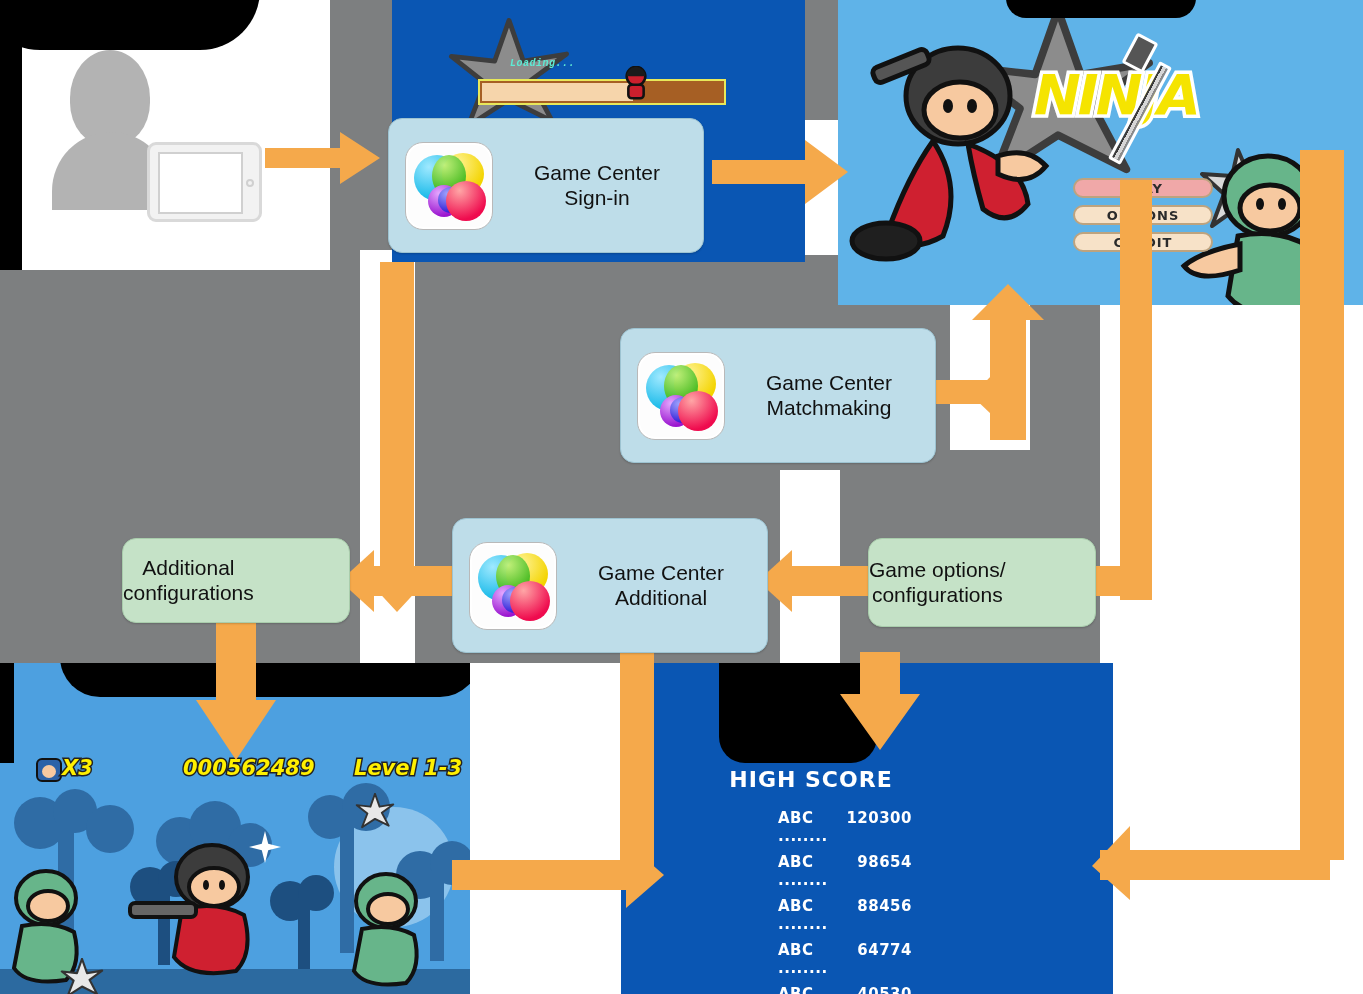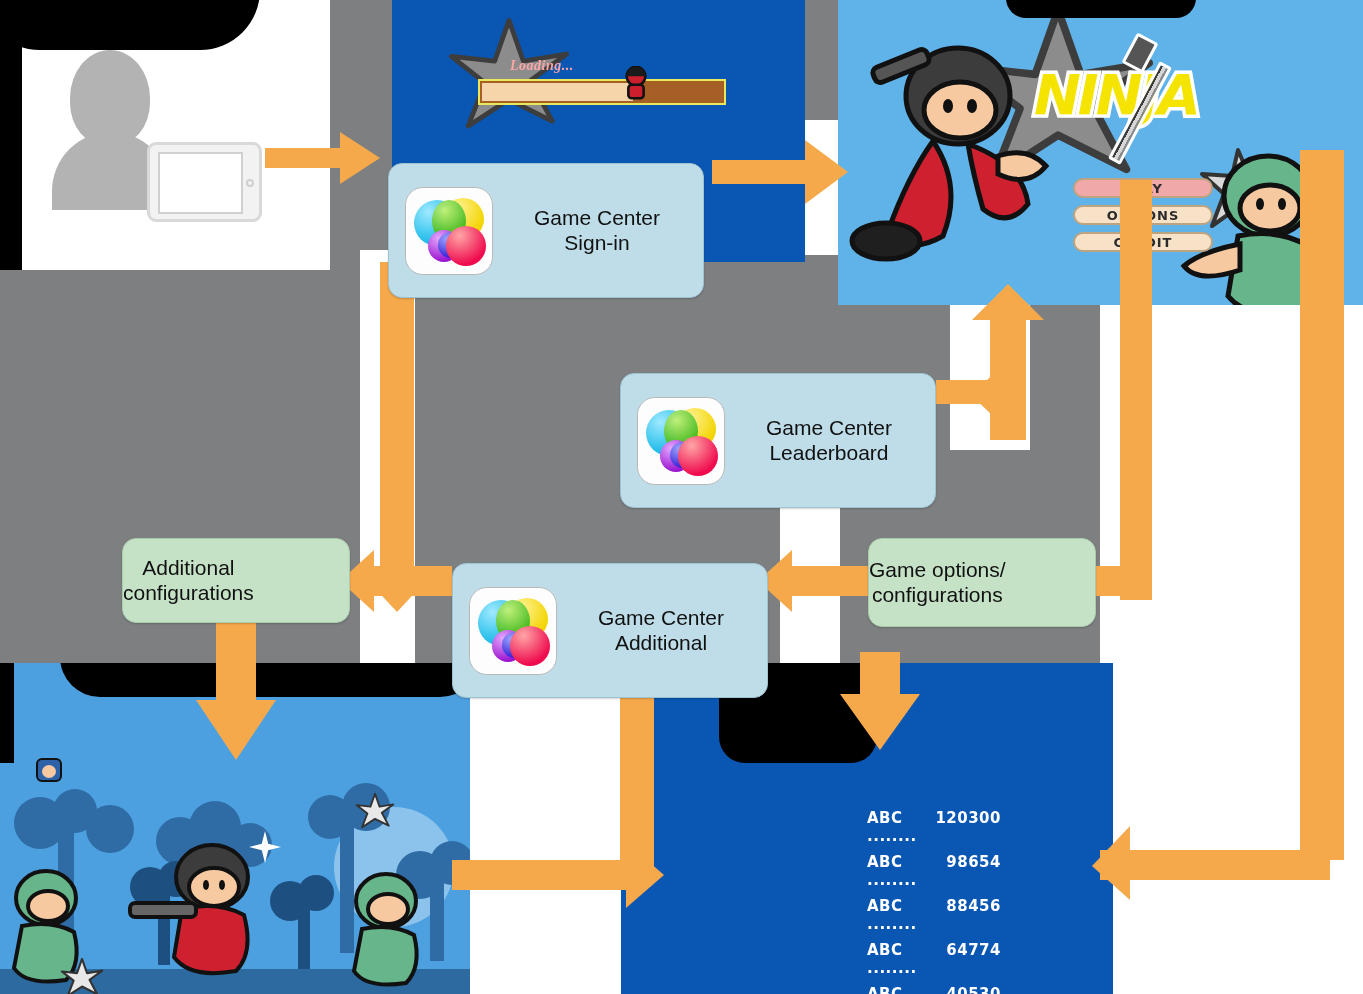--- a/index.html
+++ b/index.html
@@ -23,21 +23,21 @@
   #shot-user .leftblack{position:absolute;left:0;top:0;width:22px;height:270px;background:#000;}
   .person-head{position:absolute;left:70px;top:50px;width:80px;height:96px;background:#b3b3b3;border-radius:50% 50% 45% 45%;}
   .person-body{position:absolute;left:52px;top:132px;width:118px;height:78px;background:#b3b3b3;border-radius:60px 60px 0 0;}
   .tablet{position:absolute;left:147px;top:142px;width:115px;height:80px;background:#f2f2f2;border:3px solid #d9d9d9;border-radius:9px;box-sizing:border-box;}
   .tablet-screen{position:absolute;left:8px;top:7px;width:85px;height:62px;background:#fff;border:2px solid #d0d0d0;box-sizing:border-box;}
   .tablet-btn{position:absolute;right:5px;top:34px;width:8px;height:8px;border:2px solid #d0d0d0;border-radius:50%;box-sizing:border-box;}
 
   
   #shot-loading{left:392px;top:0px;width:413px;height:262px;background:#0a56b3;}
   .shuriken{position:absolute;}
-  .loading-text{position:absolute;left:118px;top:58px;color:#fca5a5;font-family:Liberation Serif, serif;font-size:14px;font-weight:bold;font-style:italic;letter-spacing:.5px;}
+  .loading-text{position:absolute;left:118px;top:58px;color:#5eead4;font-family:Liberation Mono, monospace;font-size:10px;font-weight:bold;font-style:italic;letter-spacing:.5px;}
   .loadbar{position:absolute;left:86px;top:79px;width:248px;height:26px;background:#a65f24;border:2px solid #e8e85a;box-sizing:border-box;}
   .loadbar-fill{position:absolute;left:2px;top:2px;height:18px;background:#f6d5ab;}
   .runner{position:absolute;top:66px;width:26px;height:34px;}
 
   
   #shot-title{left:838px;top:0px;width:525px;height:305px;background:#5fb3e8;}
   .title-black-top{position:absolute;left:168px;top:-30px;width:190px;height:48px;background:#000;border-radius:0 0 20px 20px;}
   .title-word{position:absolute;left:196px;top:62px;font-family:"DejaVu Sans", sans-serif;font-size:56px;font-weight:bold;font-style:italic;color:#f5e400;
     -webkit-text-stroke:7px #fff;paint-order:stroke fill;letter-spacing:-3px;}
   .katana{position:absolute;left:295px;top:58px;width:14px;height:110px;background:linear-gradient(90deg,#3c3c3c 0 28%,#d6d6d6 28% 72%,#8a8a8a 72% 100%);transform:rotate(28deg);border-radius:2px;border:3px solid #fff;box-sizing:border-box;}
@@ -59,27 +59,27 @@
   .hud .level{position:absolute;left:354px;}
   .life-icon{position:absolute;left:36px;top:95px;width:26px;height:24px;background:#2b62a8;border-radius:6px;border:2px solid #111;box-sizing:border-box;}
   .life-icon:after{content:"";position:absolute;left:4px;top:5px;width:14px;height:13px;background:#f7c9a0;border-radius:50%;}
   .moon{position:absolute;left:334px;top:144px;width:120px;height:120px;border-radius:50%;background:#bfe0f5;opacity:.55;}
 
   
   #shot-score{left:621px;top:663px;width:492px;height:331px;background:#0a56b3;}
   #shot-score .blackblob{position:absolute;left:98px;top:-40px;width:158px;height:140px;background:#000;border-radius:26px;}
   .hs-title{position:absolute;left:0;top:104px;width:380px;text-align:center;font-family:"DejaVu Sans", sans-serif;font-size:22px;font-weight:bold;color:#fff;letter-spacing:1px;}
   .hs-list{position:absolute;left:0;top:146px;width:380px;}
-  .hs-row{display:flex;justify-content:flex-end;font-family:"DejaVu Sans", sans-serif;font-size:15px;font-weight:bold;color:#fff;margin-bottom:8px;letter-spacing:.5px;}
+  .hs-row{display:flex;justify-content:center;font-family:"DejaVu Sans", sans-serif;font-size:15px;font-weight:bold;color:#fff;margin-bottom:8px;letter-spacing:.5px;}
   .hs-row .nm{width:112px;text-align:left;padding-left:68px;box-sizing:border-box;}
   .hs-row .sc{width:90px;text-align:right;}
 
   
   .node{position:absolute;border-radius:14px;display:flex;align-items:center;box-sizing:border-box;}
-  .node.gc{background:#bedde9;border:1px solid #9dc3d1;box-shadow:0 1px 2px rgba(0,0,0,.18);padding:1px 16px;margin-top:45px;}
+  .node.gc{background:#bedde9;border:1px solid #9dc3d1;box-shadow:0 1px 2px rgba(0,0,0,.18);padding:1px 16px;}
   .node.cfg{background:#c5e2c7;border:1px solid #a9cdac;box-shadow:0 1px 2px rgba(0,0,0,.18);text-align:center;}
   .node-label{font-size:21px;line-height:1.18;color:#111;font-family:"Liberation Sans", sans-serif;}
   .gc .node-label{margin-left:14px;text-align:center;flex:1;}
 
   .gc-icon{width:86px;height:86px;flex:0 0 86px;border-radius:18px;background:#fdfdfd;border:1px solid #b9b9b9;position:relative;overflow:hidden;box-shadow:inset 0 0 0 2px #fff;}
   .bub{position:absolute;border-radius:50%;}
   .b-cyan  {left:8px; top:12px;width:46px;height:46px;background:radial-gradient(circle at 32% 26%,#9fe9ff,#17b9e8 70%);}
   .b-yellow{left:36px;top:10px;width:42px;height:42px;background:radial-gradient(circle at 34% 26%,#fff49a,#f3d400 72%);}
   .b-green {left:26px;top:12px;width:34px;height:42px;background:radial-gradient(circle at 36% 24%,#bff07a,#35b418 74%);opacity:.96;}
   .b-purple{left:22px;top:42px;width:32px;height:32px;background:radial-gradient(circle at 34% 26%,#e4a8ff,#9b16cf 72%);}
@@ -237,24 +237,30 @@
       <path d="M50 2 L62 36 L98 30 L68 52 L86 86 L50 68 L16 90 L30 54 L2 32 L38 36 Z" fill="#e8e8e8" stroke="#333" stroke-width="5" stroke-linejoin="round"></path>
     </svg>
     <svg style="position:absolute;left:355px;top:130px;" width="40" height="38" viewBox="0 0 100 100">
       <path d="M50 2 L62 36 L98 30 L68 52 L86 86 L50 68 L16 90 L30 54 L2 32 L38 36 Z" fill="#e8e8e8" stroke="#333" stroke-width="5" stroke-linejoin="round"></path>
     </svg>
     <svg style="position:absolute;left:248px;top:168px;" width="34" height="32" viewBox="0 0 100 100">
       <path d="M50 0 L60 40 L100 50 L60 60 L50 100 L40 60 L0 50 L40 40 Z" fill="#ffffff"></path>
     </svg>
 
     <div class="life-icon"></div>
+    <div class="hud">
+      <span class="lives">X3</span>
+      <span class="score">000562489</span>
+      <span class="level">Level 1-3</span>
+    </div>
   </div>
 
   <div class="shot" id="shot-score">
     <div class="blackblob"></div>
+    <div class="hs-title">HIGH SCORE</div>
     <div class="hs-list" id="hs-list">
         <div class="hs-row">
           <span class="nm">ABC ........</span>
           <span class="sc">120300</span>
         </div>
         <div class="hs-row">
           <span class="nm">ABC ........</span>
           <span class="sc">98654</span>
         </div>
         <div class="hs-row">
@@ -330,21 +336,21 @@
     <div class="gc-icon">
       <span class="bub b-cyan"></span>
         <span class="bub b-yellow"></span>
         <span class="bub b-green"></span>
       <span class="bub b-purple"></span>
         <span class="bub b-blue"></span>
         <span class="bub b-red"></span>
     </div>
     <div class="node-label">
       <div>Game Center</div>
-      <div>Leaderboard</div>
+      <div>Matchmaking</div>
     </div>
   </div>
 
   <div class="node gc" id="node-match">
     <div class="gc-icon">
       <span class="bub b-cyan"></span>
         <span class="bub b-yellow"></span>
         <span class="bub b-green"></span>
       <span class="bub b-purple"></span>
         <span class="bub b-blue"></span>

